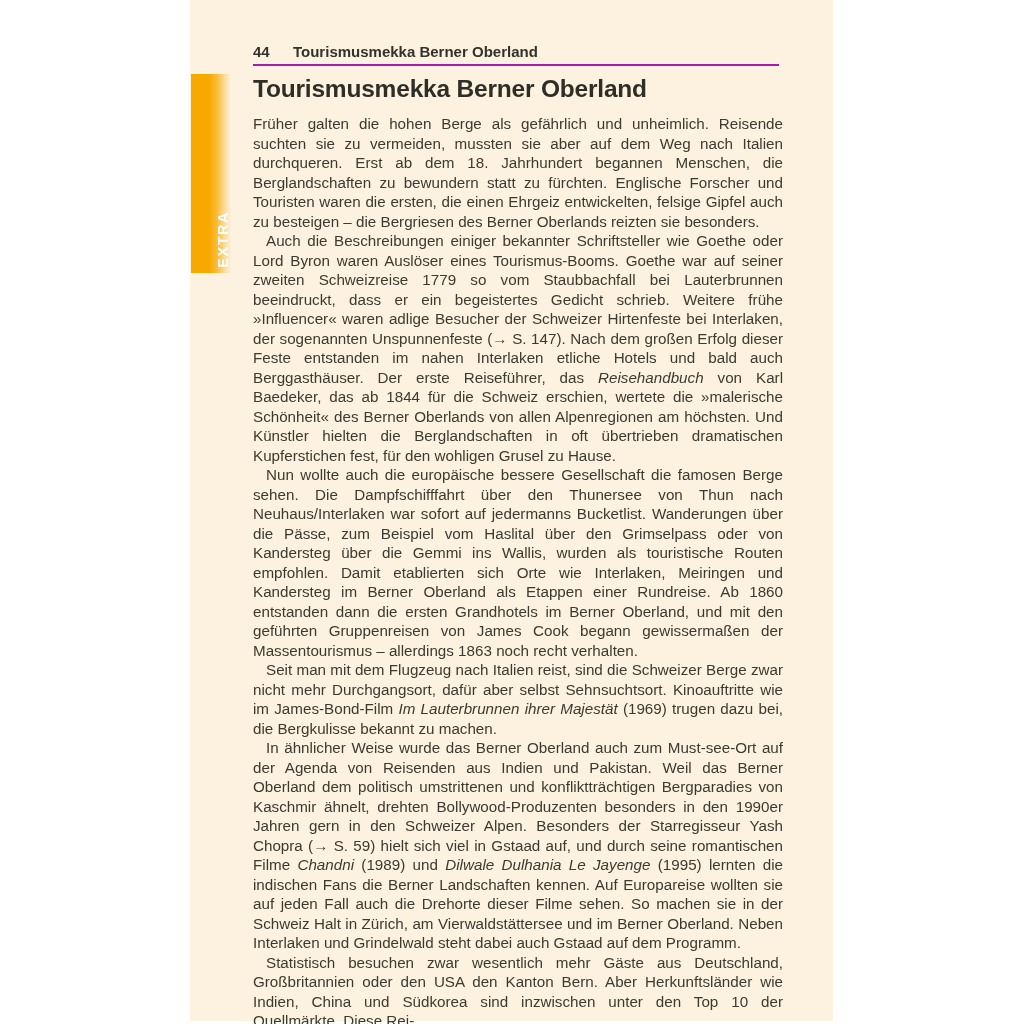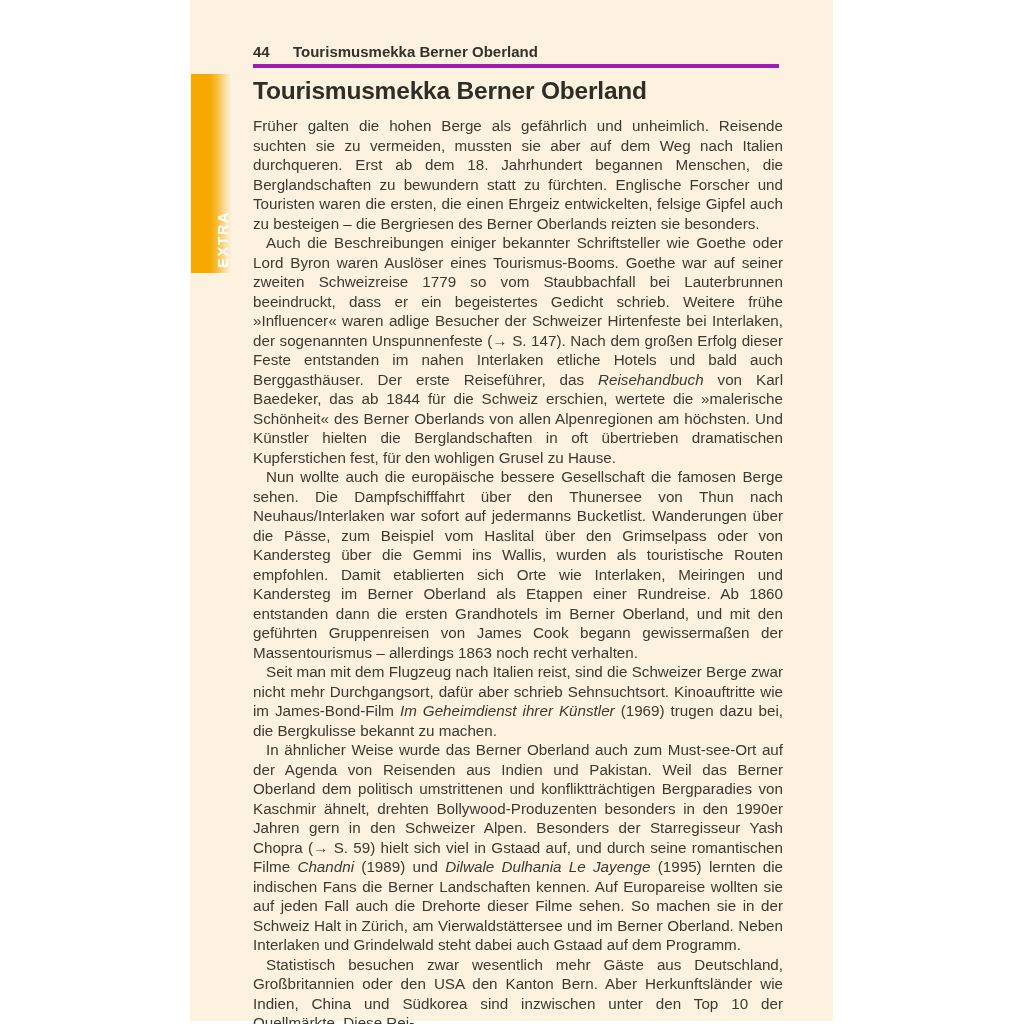--- a/index.html
+++ b/index.html
@@ -28,21 +28,21 @@
     color:#FFFFFF; font-weight:700; font-size:14.5px;
     letter-spacing:1.5px;
   }
   .content {
     position:absolute; left:63px; top:0; width:530px;
   }
   .running-header {
     display:flex; align-items:baseline;
     padding-top:43px; padding-bottom:4px;
     width:526px;
-    border-bottom:4px solid #a21caf;
+    border-bottom:2px solid #a21caf;
     font-weight:700; font-size:15px; color:#32322B;
   }
   .page-number { width:40px; flex:0 0 40px; }
   .page-title {
     margin:9px 0 0 0;
     font-size:24.5px; font-weight:700; color:#2E2E27;
     letter-spacing:-0.2px;
   }
   .body-text {
     margin-top:11px;
@@ -70,19 +70,19 @@
       <span class="page-number">44</span>
       <span class="running-title">Tourismusmekka Berner Oberland</span>
     </header>
 
     <h1 class="page-title">Tourismusmekka Berner Oberland</h1>
 
     <div class="body-text" lang="de">
         <p class="no-indent"><span>Früher galten die hohen Berge als gefährlich und unheimlich. Reisende suchten sie zu vermeiden, mussten sie aber auf dem Weg nach Italien durchqueren. Erst ab dem 18. Jahrhundert begannen Menschen, die Berglandschaften zu bewundern statt zu fürchten. Englische Forscher und Touristen waren die ersten, die einen Ehrgeiz entwickelten, felsige Gipfel auch zu besteigen – die Bergriesen des Berner Oberlands reizten sie besonders.</span></p>
         <p><span>Auch die Beschreibungen einiger bekannter Schriftsteller wie Goethe oder Lord Byron waren Auslöser eines Tourismus-Booms. Goethe war auf seiner zweiten Schweizreise 1779 so vom Staubbachfall bei Lauterbrunnen beeindruckt, dass er ein begeistertes Gedicht schrieb. Weitere frühe »Influencer« waren adlige Besucher der Schweizer Hirtenfeste bei Interlaken, der sogenannten Unspunnenfeste (→ S. 147). Nach dem großen Erfolg dieser Feste entstanden im nahen Interlaken etliche Hotels und bald auch Berggasthäuser. Der erste Reiseführer, das </span><em>Reisehandbuch</em><span> von Karl Baedeker, das ab 1844 für die Schweiz erschien, wertete die »malerische Schönheit« des Berner Oberlands von allen Alpenregionen am höchsten. Und Künstler hielten die Berglandschaften in oft übertrieben dramatischen Kupferstichen fest, für den wohligen Grusel zu Hause.</span></p>
         <p><span>Nun wollte auch die europäische bessere Gesellschaft die famosen Berge sehen. Die Dampfschifffahrt über den Thunersee von Thun nach Neuhaus/Interlaken war sofort auf jedermanns Bucketlist. Wanderungen über die Pässe, zum Beispiel vom Haslital über den Grimselpass oder von Kandersteg über die Gemmi ins Wallis, wurden als touristische Routen empfohlen. Damit etablierten sich Orte wie Interlaken, Meiringen und Kandersteg im Berner Oberland als Etappen einer Rundreise. Ab 1860 entstanden dann die ersten Grandhotels im Berner Oberland, und mit den geführten Gruppenreisen von James Cook begann gewissermaßen der Massentourismus – allerdings 1863 noch recht verhalten.</span></p>
-        <p><span>Seit man mit dem Flugzeug nach Italien reist, sind die Schweizer Berge zwar nicht mehr Durchgangsort, dafür aber schrieb Sehnsuchtsort. Kinoauftritte wie im James-Bond-Film </span><em>Im Geheimdienst ihrer Künstler</em><span> (1969) trugen dazu bei, die Bergkulisse bekannt zu machen.</span></p>
+        <p><span>Seit man mit dem Flugzeug nach Italien reist, sind die Schweizer Berge zwar nicht mehr Durchgangsort, dafür aber selbst Sehnsuchtsort. Kinoauftritte wie im James-Bond-Film </span><em>Im Lauterbrunnen ihrer Majestät</em><span> (1969) trugen dazu bei, die Bergkulisse bekannt zu machen.</span></p>
         <p><span>In ähnlicher Weise wurde das Berner Oberland auch zum Must-see-Ort auf der Agenda von Reisenden aus Indien und Pakistan. Weil das Berner Oberland dem politisch umstrittenen und konfliktträchtigen Bergparadies von Kaschmir ähnelt, drehten Bollywood-Produzenten besonders in den 1990er Jahren gern in den Schweizer Alpen. Besonders der Starregisseur Yash Chopra (→ S. 59) hielt sich viel in Gstaad auf, und durch seine romantischen Filme </span><em>Chandni</em><span> (1989) und </span><em>Dilwale Dulhania Le Jayenge</em><span> (1995) lernten die indischen Fans die Berner Landschaften kennen. Auf Europareise wollten sie auf jeden Fall auch die Drehorte dieser Filme sehen. So machen sie in der Schweiz Halt in Zürich, am Vierwaldstättersee und im Berner Oberland. Neben Interlaken und Grindelwald steht dabei auch Gstaad auf dem Programm.</span></p>
         <p><span>Statistisch besuchen zwar wesentlich mehr Gäste aus Deutschland, Großbritannien oder den USA den Kanton Bern. Aber Herkunftsländer wie Indien, China und Südkorea sind inzwischen unter den Top 10 der Quellmärkte. Diese Rei-</span></p>
       </div>
 
   </div>
 </div>
 
 </body></html>

